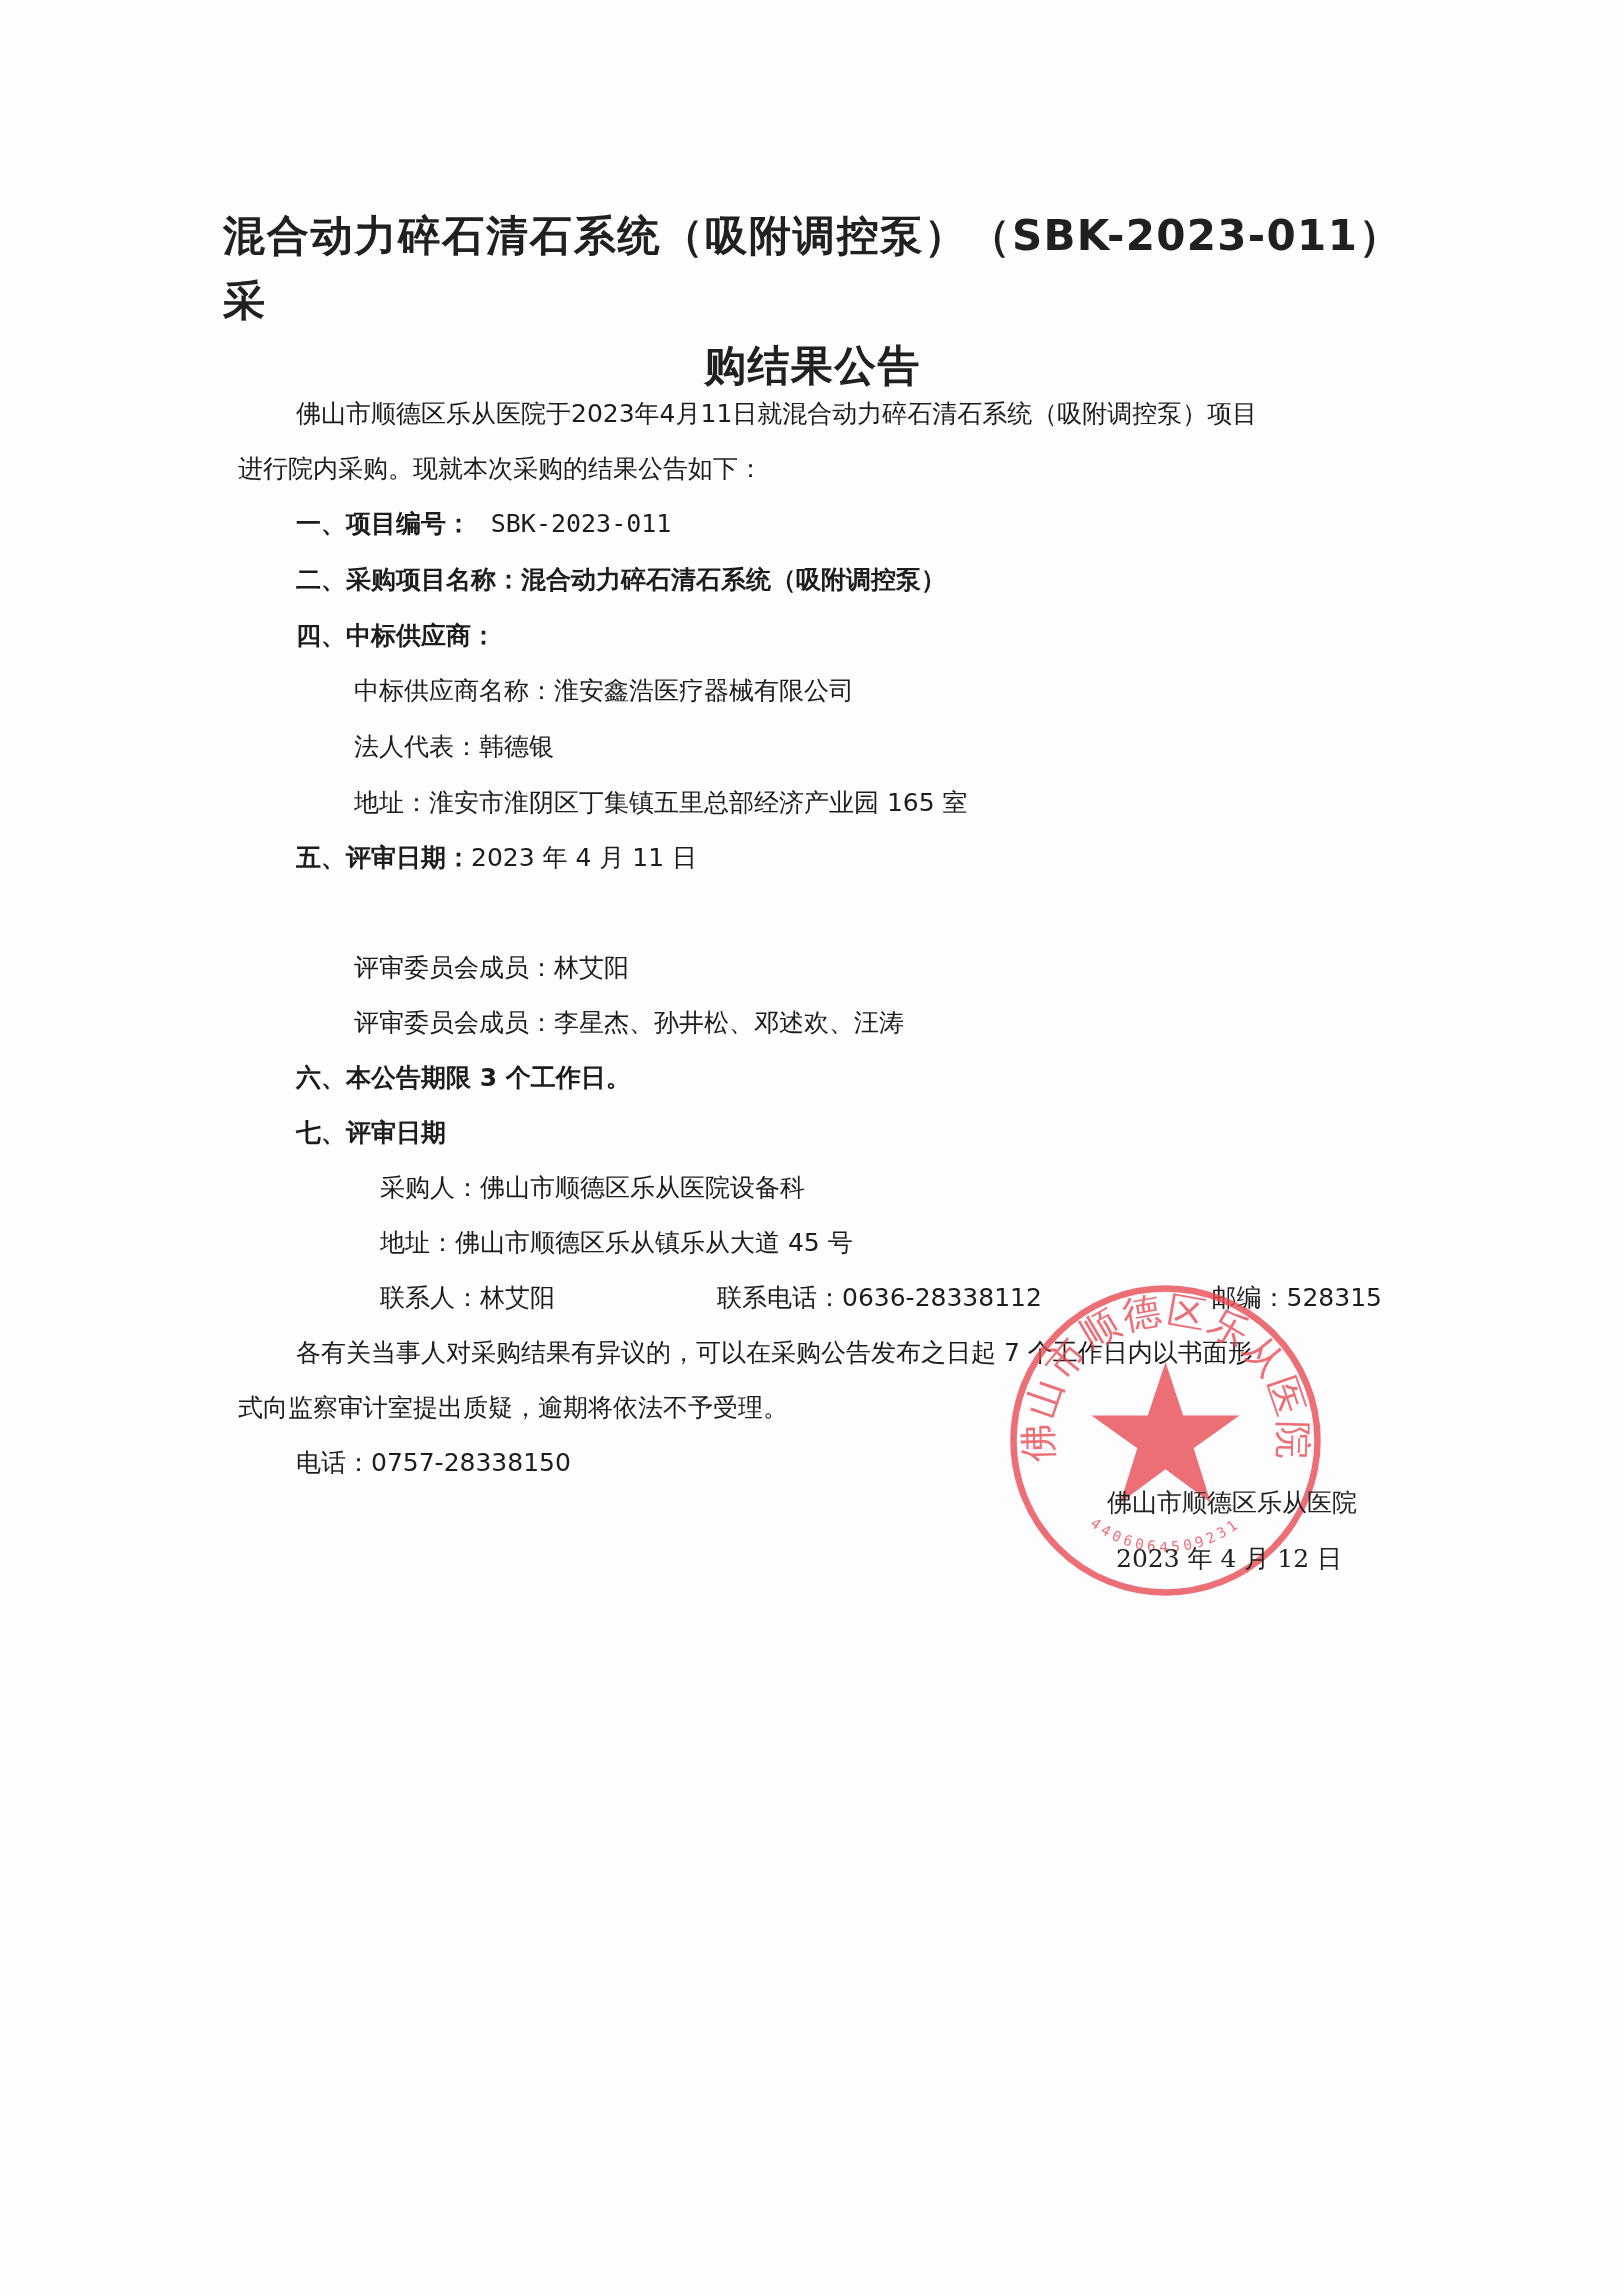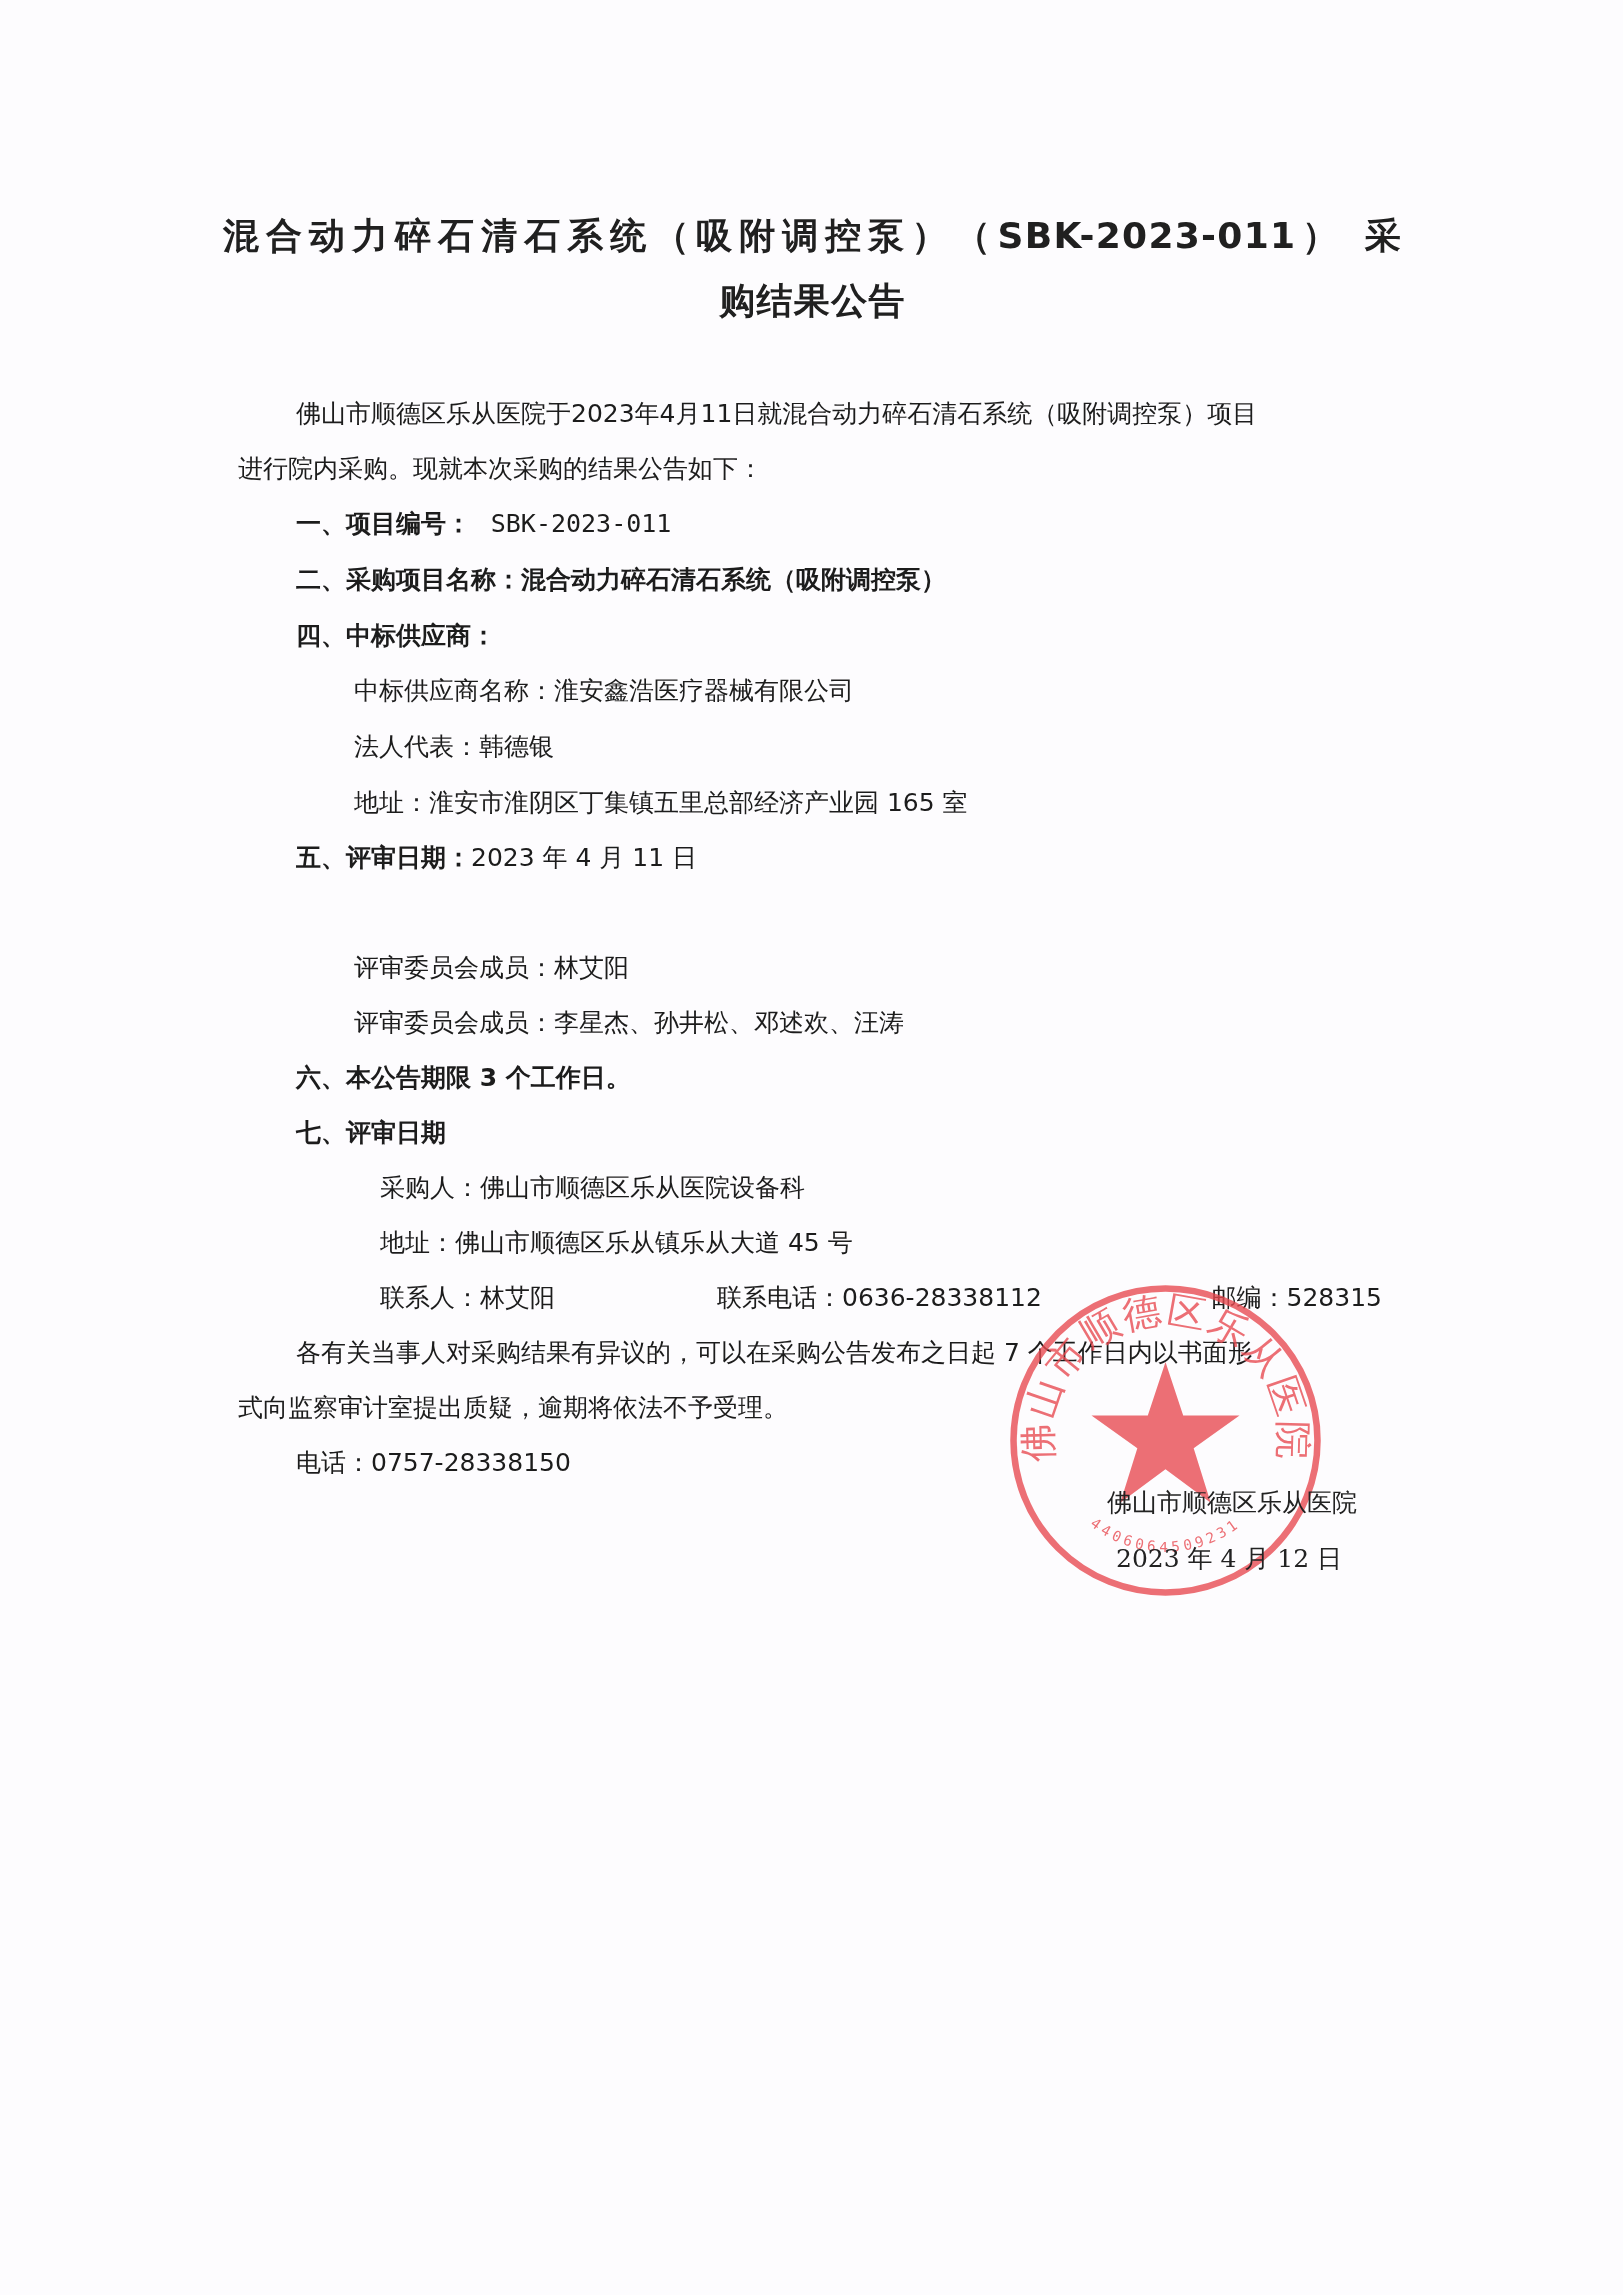--- a/index.html
+++ b/index.html
@@ -8,21 +8,21 @@
       background: #fdfcfe;
       position: relative;
       overflow: hidden;
       font-family: "DejaVu Serif", "Liberation Serif", serif;
       color: #1e1e1e;
     }
     .page { position: absolute; left: 0; top: 0; width: 1624px; height: 2295px; }
     .title {
       position: absolute; left: 223px; top: 203px; width: 1179px;
       font-family: "DejaVu Sans", "Liberation Sans", sans-serif;
-      font-weight: bold; font-size: 36px; line-height: 65px;
+      font-weight: bold; font-size: 42px; line-height: 65px;
       letter-spacing: 1.3px; color: #202020;
     }
     .title .l1 { display: block; text-align: justify; text-align-last: justify; }
     .title .l2 { display: block; text-align: center; }
     .line {
       position: absolute; font-size: 25px; line-height: 33px; white-space: nowrap;
       color: #1c1c1c;
       font-family: "DejaVu Sans", "Liberation Sans", sans-serif;
     }
     .bold { font-weight: bold; }

